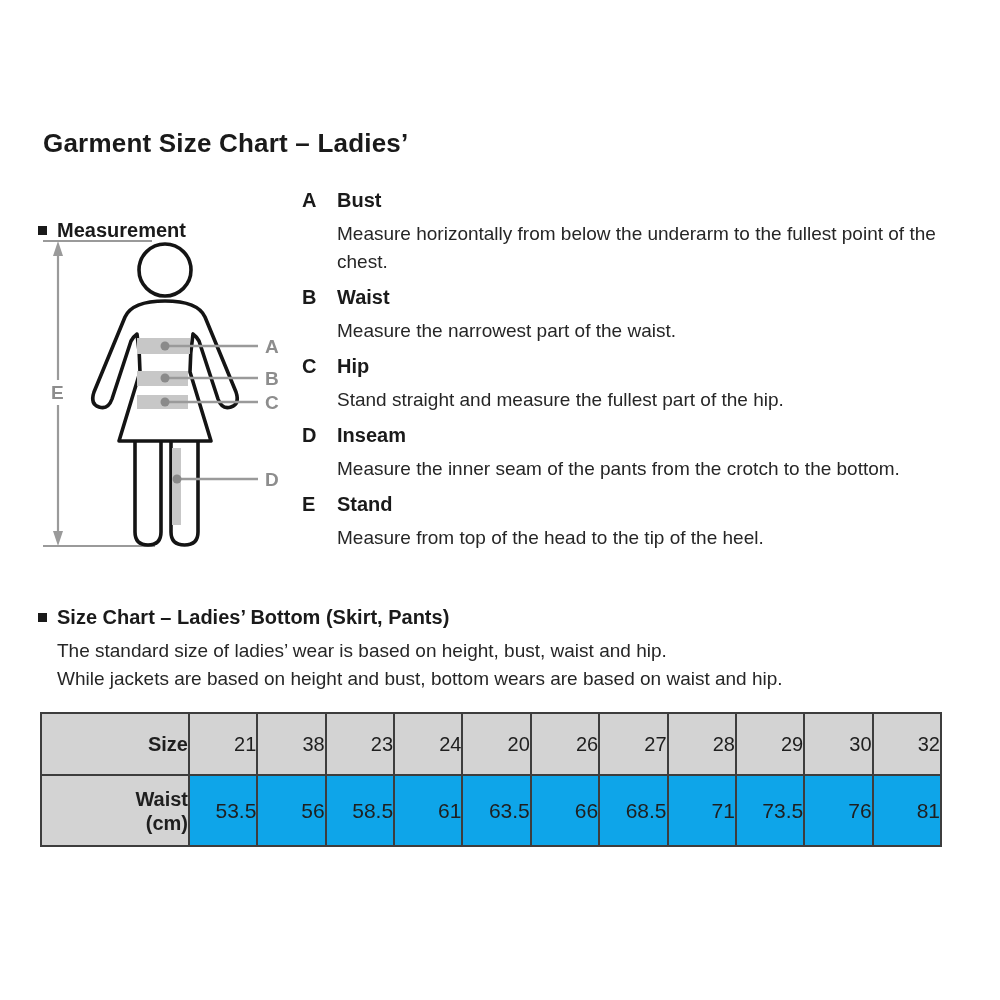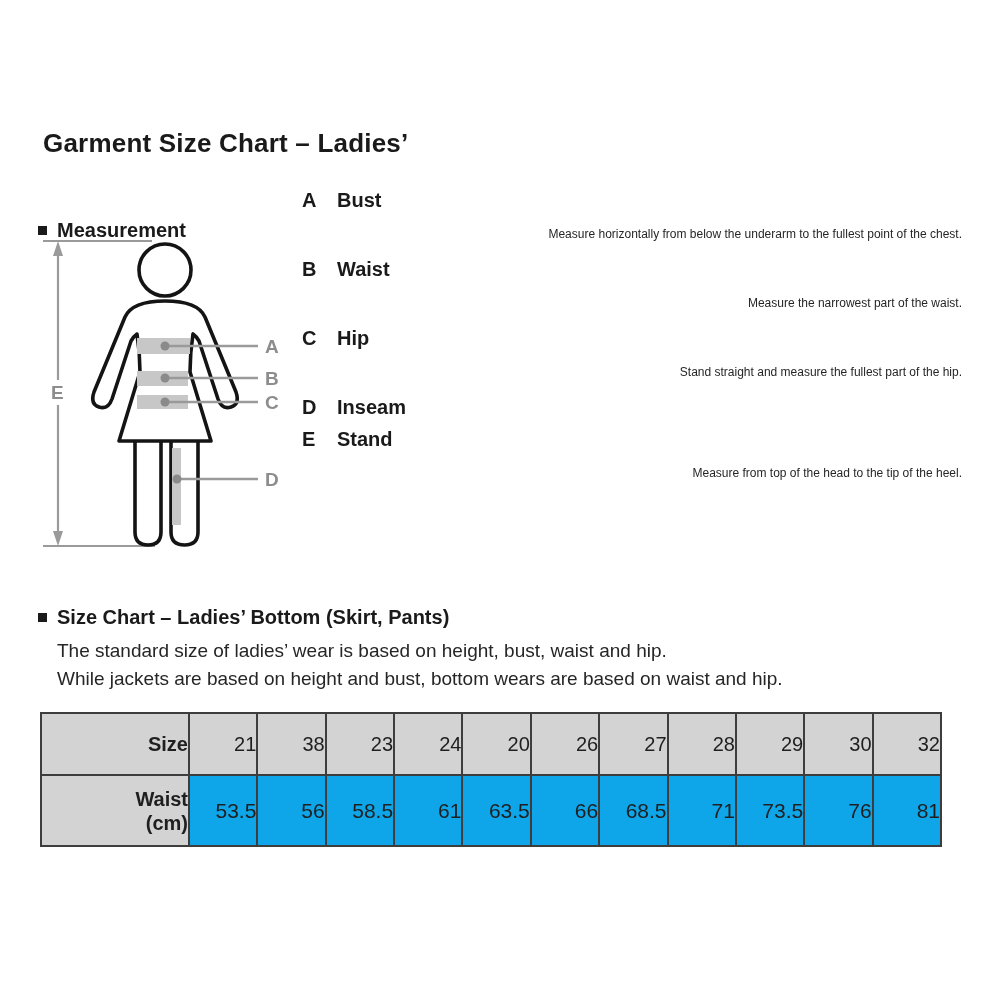--- a/index.html
+++ b/index.html
@@ -66,25 +66,24 @@
     font-size: 20px;
     font-weight: 700;
     color: #1a1a1a;
     line-height: 24px;
     margin-bottom: 8px;
   }
   .def-letter { width: 35px; flex: 0 0 auto; }
   .def-desc {
     margin-left: 35px;
     max-width: 628px;
-    font-size: 12px;
+    font-size: 19px;
     line-height: 28px;
     color: #262626;
     margin-bottom: 9px;
-    text-align: right;
   }
 
   .sc-intro {
     position: absolute;
     left: 57px;
     top: 637px;
     font-size: 19px;
     line-height: 27.5px;
     color: #262626;
   }
@@ -220,20 +219,21 @@
         <span class="def-term">Hip</span>
       </div>
       <div class="def-desc">Stand straight and measure the fullest part of the hip.</div>
     </div>
 
     <div class="def">
       <div class="def-head">
         <span class="def-letter">D</span>
         <span class="def-term">Inseam</span>
       </div>
+      <div class="def-desc">Measure the inner seam of the pants from the crotch to the bottom.</div>
     </div>
 
     <div class="def">
       <div class="def-head">
         <span class="def-letter">E</span>
         <span class="def-term">Stand</span>
       </div>
       <div class="def-desc">Measure from top of the head to the tip of the heel.</div>
     </div>
 

